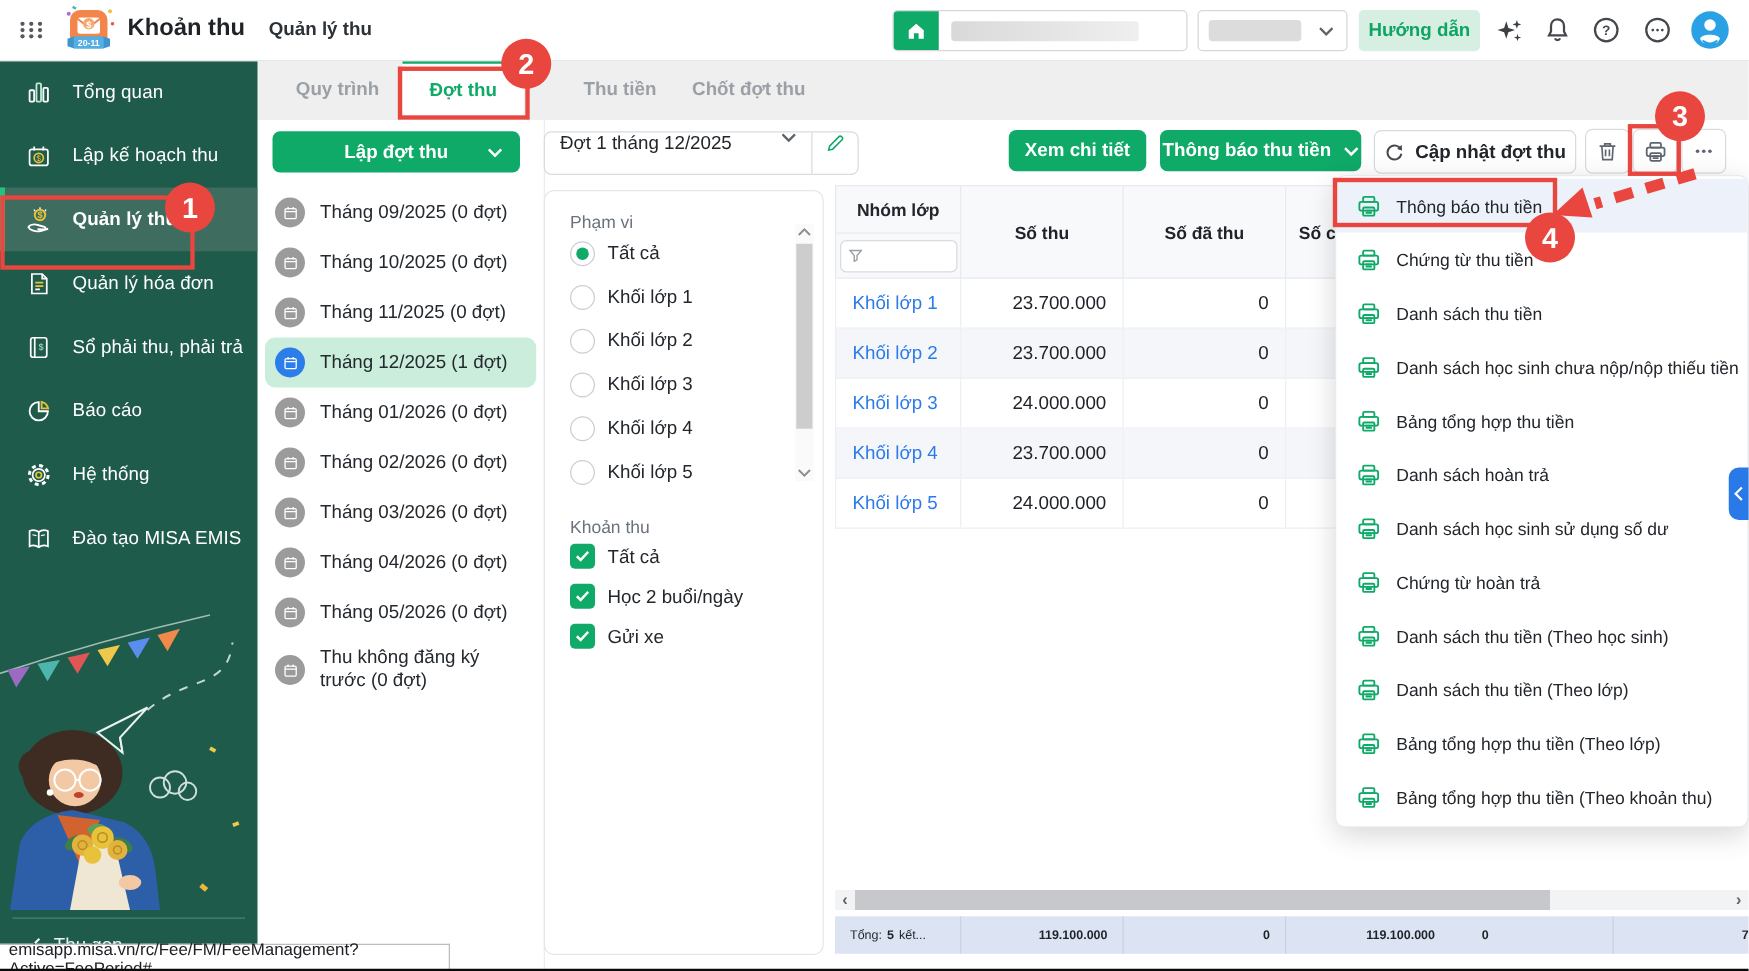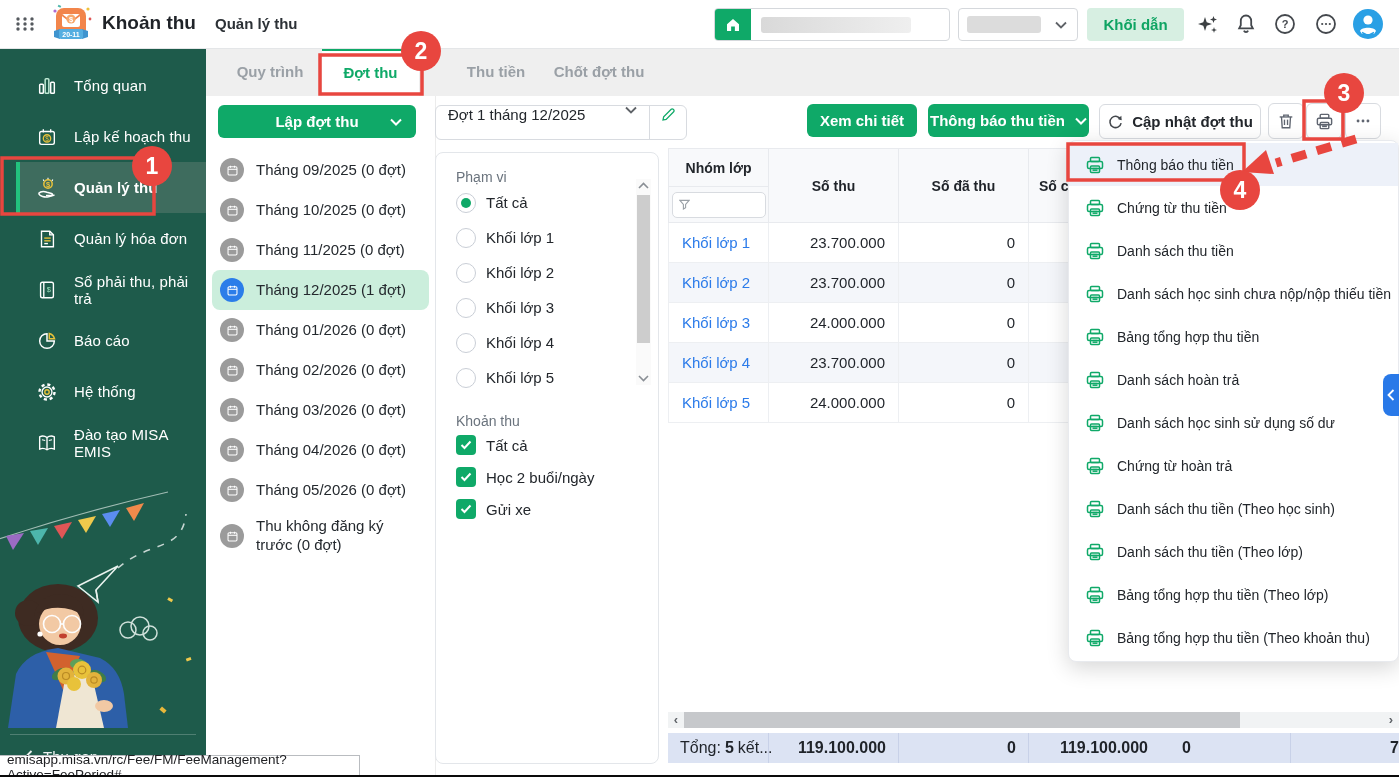--- a/index.html
+++ b/index.html
@@ -83,21 +83,21 @@
   .trow{display:grid;grid-template-columns:100px 130px 130px 1fr;height:39px;border-left:1px solid #edeff2;border-bottom:1px solid #edeff2;}
   .trow.alt{background:#f4f6fa;}
   .td{display:flex;align-items:center;font-size:15px;border-right:1px solid #edeff2;}
   .td.link{color:#2b7bea;padding-left:13px;cursor:pointer;}
   .td.num{justify-content:flex-end;padding-right:13px;color:#1f2329;}
 
   
   #hscroll{left:668px;top:712px;width:731px;height:16px;background:#f1f3f4;display:flex;align-items:center;}
   #hthumb{position:absolute;left:16px;top:0;width:556px;height:16px;background:#c6c8cb;}
   .harrow{width:16px;text-align:center;color:#5f6368;font-size:13px;line-height:16px;font-weight:700;}
-  #summary{left:668px;top:733px;width:731px;height:30px;background:#dce3f3;font-size:16px;overflow:hidden;}
+  #summary{left:668px;top:733px;width:731px;height:30px;background:#dce3f3;font-size:10px;overflow:hidden;}
   .sumcell{position:absolute;top:0;height:30px;display:flex;align-items:center;color:#1f2329;}
   .sumcell.num{justify-content:flex-end;font-weight:700;}
   .sumline{position:absolute;top:0;width:1px;height:30px;background:#c8d1e8;}
 
   
   #printmenu{left:1068px;top:140px;width:329px;background:#fff;border:1px solid #e8eaee;border-radius:8px;
              box-shadow:0 6px 22px rgba(0,0,0,.16);z-index:60;padding:2px 0;}
   .pm-item{height:43px;display:flex;align-items:center;gap:12px;padding-left:16px;font-size:14px;color:#22262b;cursor:pointer;white-space:nowrap;}
   .pm-item.hl{background:#edf1f9;}
 
@@ -158,21 +158,21 @@
   </div>
 
   <div class="abs hdr-box" style="left:958px;top:8px;width:118px;height:31px;">
     <div class="blurbar" style="width:74px;height:17px;margin-left:8px;background:#dcdcdc;"></div>
     <svg width="12" height="8" viewBox="0 0 12 8" style="margin-left:14px;">
         <polyline points="1,1.5 6,6.5 11,1.5" fill="none" stroke="#5f6368" stroke-width="1.8"></polyline>
       </svg>
   </div>
 
   <div class="abs guide-btn" style="left:1087px;top:8px;width:97px;height:33px;">
-    <span>Khối dẫn</span>
+    <span>Hướng dẫn</span>
   </div>
 
   <div class="abs hdr-ic" style="left:1196px;top:13px;">
     <svg width="24" height="24" viewBox="0 0 24 24" fill="#3c4043">
       <path d="M9 4 L10.7 9.3 L16 11 L10.7 12.7 L9 18 L7.3 12.7 L2 11 L7.3 9.3 Z"></path>
       <path d="M17.5 3 L18.4 5.6 L21 6.5 L18.4 7.4 L17.5 10 L16.6 7.4 L14 6.5 L16.6 5.6 Z"></path>
       <path d="M18 14 L18.7 16.3 L21 17 L18.7 17.7 L18 20 L17.3 17.7 L15 17 L17.3 16.3 Z"></path>
     </svg>
   </div>
   <div class="abs hdr-ic" style="left:1234px;top:12px;">
@@ -201,21 +201,21 @@
     <svg width="32" height="32" viewBox="0 0 32 32">
         <circle cx="16" cy="16" r="15" fill="#2aa0e5"></circle>
       <circle cx="16" cy="12" r="4.6" fill="#fff"></circle>
       <path d="M8 23 C9.5 18.8 22.5 18.8 24 23 L22 26 H10 Z" fill="#fff"></path>
       <path d="M10 24.5 L16 27.5 L22 24.5" fill="none" stroke="#2aa0e5" stroke-width="1.4"></path>
       </svg>
   </div>
 </div>
 
 <div class="abs" id="sidebar">
-  <div style="padding-top:12px;margin-left:16px;">
+  <div style="padding-top:0;">
     <div class="side-item">
       <span class="side-ic">
         <svg width="22" height="22" viewBox="0 0 24 24" fill="none" stroke="#fff" stroke-width="1.6">
           <rect x="4" y="10" width="4" height="10" rx="1"></rect>
             <rect x="10" y="4" width="4" height="16" rx="1" stroke="#bfe9d4"></rect>
             <rect x="16" y="8" width="4" height="12" rx="1"></rect>
           </svg>
       </span>
       <span class="lbl">Tổng quan</span>
     </div>

